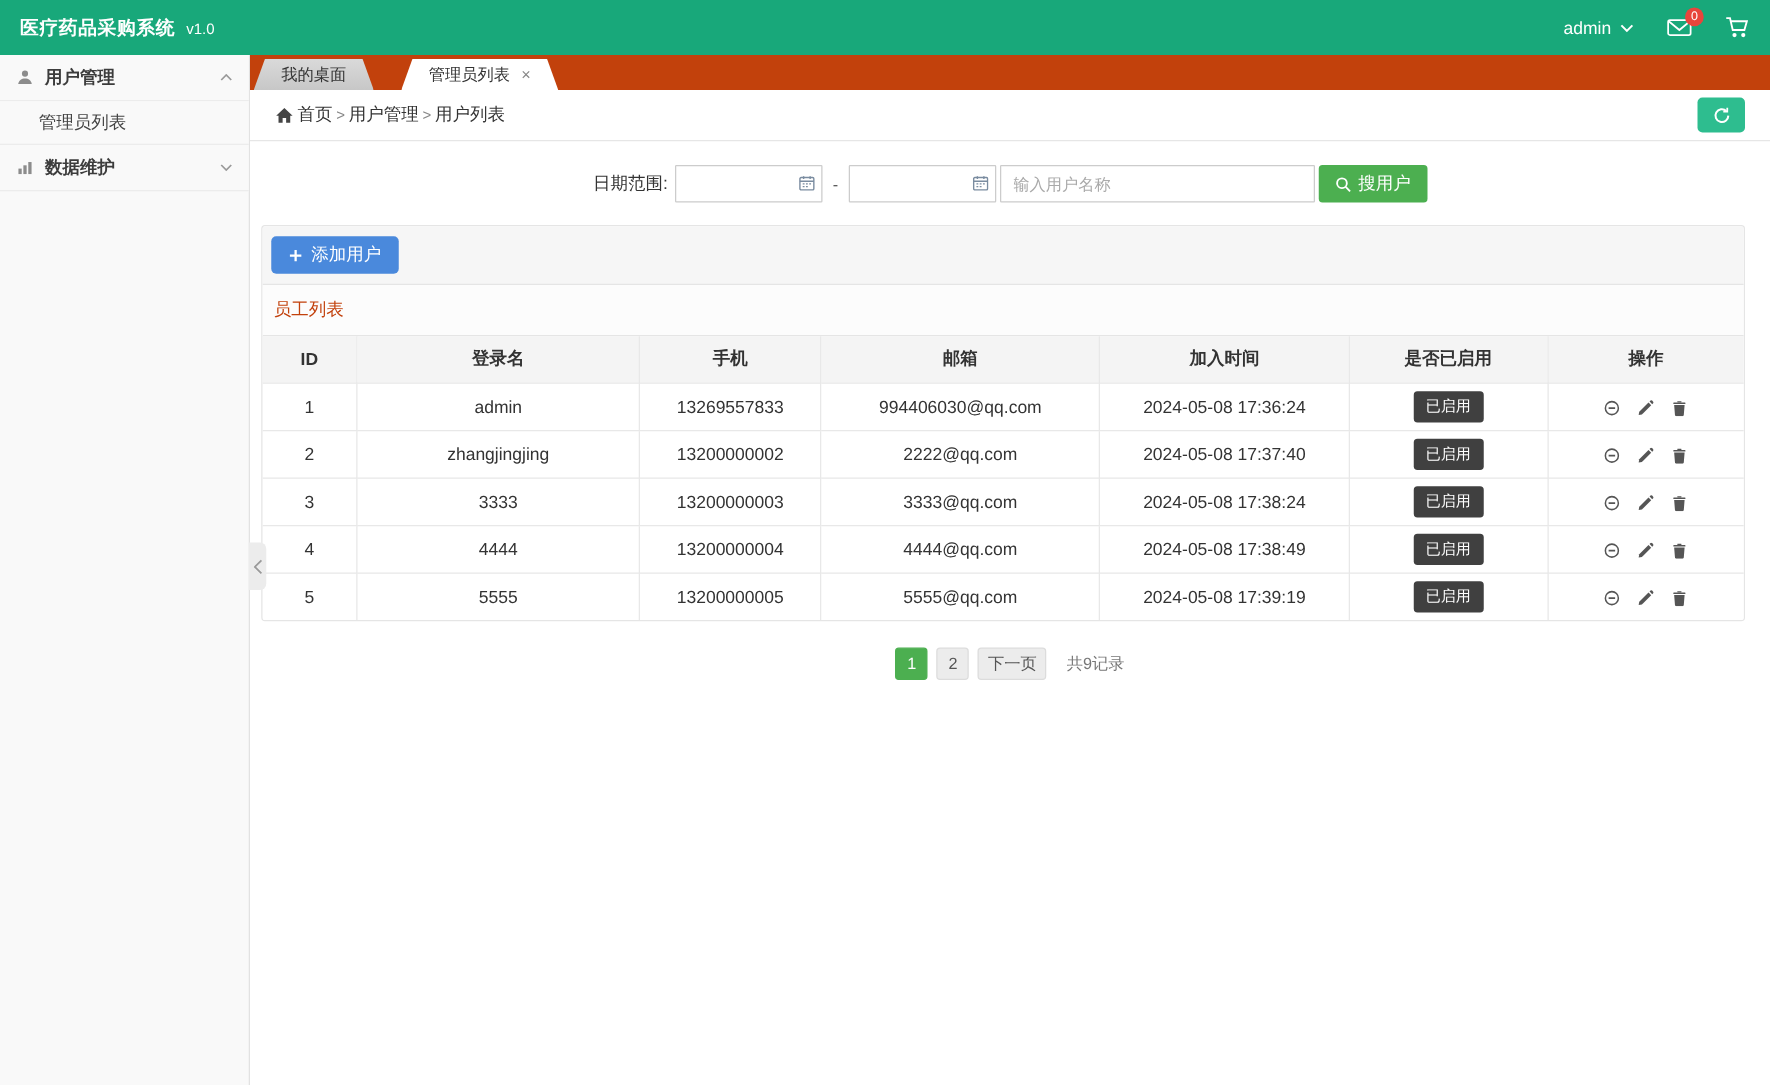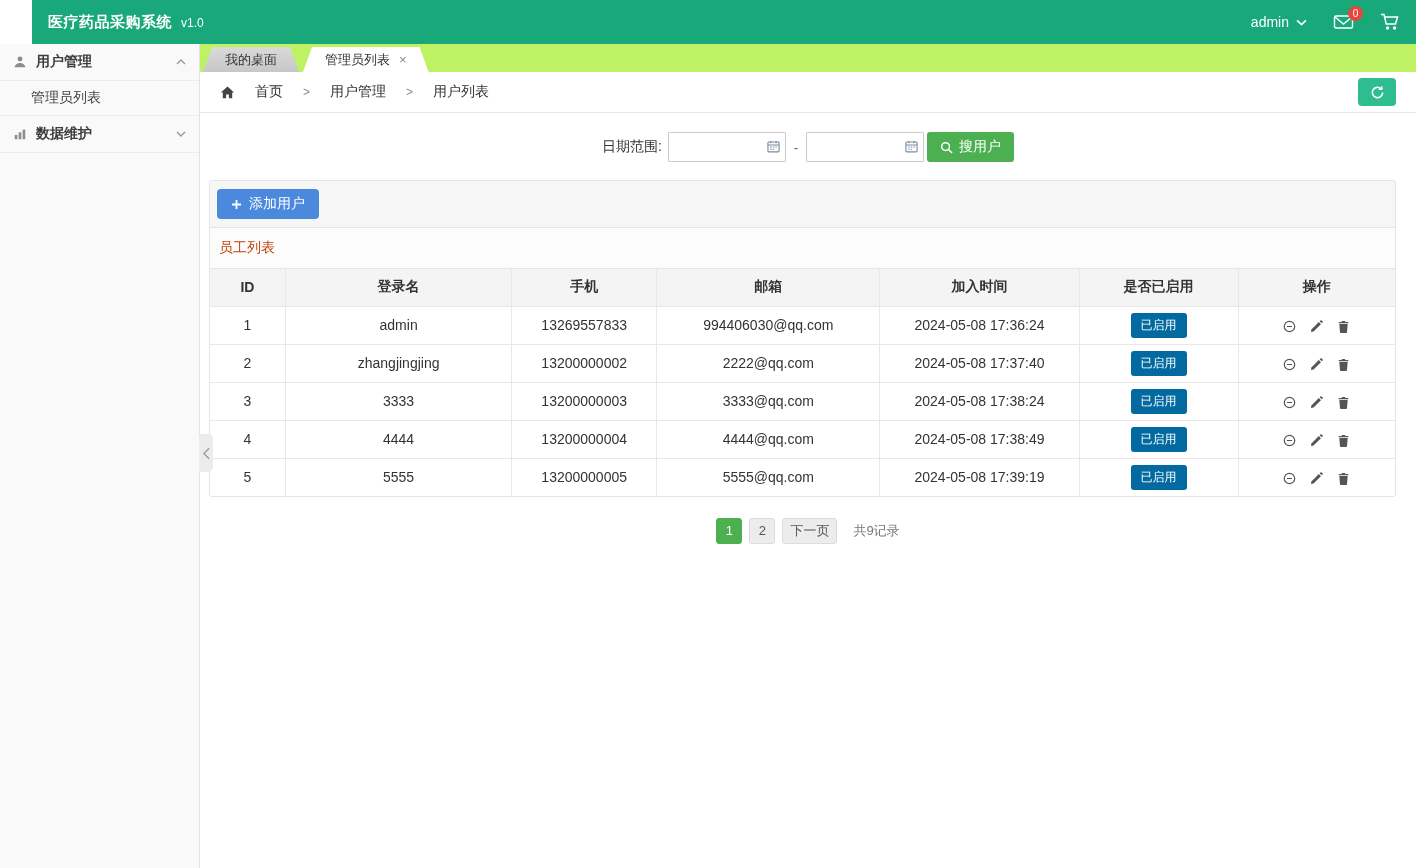--- a/index.html
+++ b/index.html
@@ -1,20 +1,20 @@
 <!DOCTYPE html>
 <html><head>
 <meta charset="utf-8">
 <style>
   * { margin:0; padding:0; box-sizing:border-box; }
   html,body { width:1416px; height:868px; overflow:hidden; }
   body { font-family:"Liberation Sans","DejaVu Sans",sans-serif; background:#fff; }
 
   
-  .topbar { height:44px; background:#18a87a; display:flex; align-items:center; padding:0 16px; color:#fff;margin-left:32px; }
+  .topbar { height:44px; background:#18a87a; display:flex; align-items:center; padding:0 16px; color:#fff; }
   .brand { display:flex; align-items:baseline; }
   .brand-title { font-size:15px; font-weight:bold; letter-spacing:.5px; }
   .brand-ver { font-size:12px; margin-left:9px; }
   .top-right { margin-left:auto; display:flex; align-items:center; gap:26px; }
   .user-menu { display:flex; align-items:center; gap:7px; font-size:14px; cursor:pointer; }
   .icon-btn { position:relative; cursor:pointer; display:flex; align-items:center; }
   .mail-badge { position:absolute; top:-8px; right:-9px; background:#e8453c; color:#fff; font-size:10px;
     min-width:15px; height:15px; line-height:15px; border-radius:8px; text-align:center; padding:0 2px; }
 
   
@@ -26,30 +26,30 @@
   .menu-item .chev { margin-left:auto; color:#9a9a9a; display:flex; }
   .chev.up svg { transform:rotate(180deg); }
   .submenu-item { height:35px; display:flex; align-items:center; padding-left:31px; font-size:14px; color:#444;
     border-bottom:1px solid #ececec; cursor:pointer; background:#f9f9f9; }
   .collapse-handle { position:absolute; left:199px; top:390px; width:14px; height:38px; display:flex;
     align-items:center; justify-content:center; cursor:pointer; background:#ececec; border-radius:0 5px 5px 0; z-index:5; }
 
   .main { flex:1; display:flex; flex-direction:column; background:#fff; }
 
   
-  .tabbar { height:28px; background:#bef264; display:flex; align-items:flex-end; padding-left:3px; gap:4px; }
+  .tabbar { height:28px; background:#c2410c; display:flex; align-items:flex-end; padding-left:3px; gap:22px; }
   .tab { height:25px; display:flex; align-items:center; gap:9px; padding:0 22px; font-size:13px; color:#333;
     clip-path:polygon(9px 0, calc(100% - 9px) 0, 100% 100%, 0 100%); cursor:pointer; white-space:nowrap; }
   .tab.inactive { background:linear-gradient(#dadada,#c7c7c7); }
   .tab.active { background:#fff; }
   .tab-close { color:#888; font-size:13px; line-height:1; cursor:pointer; }
 
   
   .crumb-bar { height:41px; display:flex; align-items:center; padding:0 20px; border-bottom:1px solid #e6e6e6; background:#fff; }
-  .crumb { display:flex; align-items:center; gap:20px; font-size:14px; color:#333; }
+  .crumb { display:flex; align-items:center; gap:3px; font-size:14px; color:#333; }
   .crumb .sep { color:#888; font-size:12px; }
   .crumb-link { cursor:pointer; }
   .home-icon { color:#444; display:flex; }
   .refresh-btn { margin-left:auto; width:38px; height:28px; background:#2ebd8f; border:none; border-radius:4px;
     display:flex; align-items:center; justify-content:center; cursor:pointer; }
 
   
   .search-row { margin-top:19px; display:flex; justify-content:center; align-items:center; }
   .search-label { font-size:14px; color:#333; }
   .date-wrap { position:relative; margin-left:6px; }
@@ -69,21 +69,21 @@
     font-size:14px; display:flex; align-items:center; gap:7px; cursor:pointer; }
   .panel-title { padding:11px 9px; font-size:14px; color:#c2410c; background:#fcfcfc; border-bottom:1px solid #e5e5e5; }
   table { width:100%; border-collapse:collapse; table-layout:fixed; }
   th { background:#f4f4f4; height:37px; font-size:14px; color:#333; font-weight:bold; }
   td { height:38px; text-align:center; font-size:14px; color:#333; background:#fff; }
   th,td { border:1px solid #e8e8e8; overflow:hidden; }
   th:first-child,td:first-child { border-left:none; }
   th:last-child,td:last-child { border-right:none; }
   thead th { border-top:none; }
   tbody tr:last-child td { border-bottom:none; }
-  .badge-enabled { display:inline-block; background:#0369a1; color:#fff; font-size:12px; padding:4px 10px; border-radius:3px; }
+  .badge-enabled { display:inline-block; background:#404040; color:#fff; font-size:12px; padding:4px 10px; border-radius:3px; }
   .action-icon { margin:0 5px; cursor:pointer; display:inline-flex; vertical-align:middle; color:#555; }
 
   
   .pagination { margin-top:21px; display:flex; justify-content:center; align-items:center; gap:7px; font-size:13px; }
   .page-btn { min-width:26px; height:26px; line-height:24px; text-align:center; border-radius:3px; cursor:pointer;
     color:#555; background:#ececec; border:1px solid #dcdcdc; padding:0 7px; }
   .page-btn.active { background:#4caf50; border-color:#4caf50; color:#fff; }
   .page-total { color:#777; margin-left:9px; }
 </style>
 </head>
@@ -222,20 +222,21 @@
         <span class="date-wrap" style="margin-left:0;">
           <input class="txt-input date-input" value="" style="">
           <span class="cal-icon">
             <svg viewBox="0 0 14 14" width="13" height="13">
                 <rect x="1" y="2.2" width="12" height="10.6" rx="1" fill="none" stroke="#7a8ca0" stroke-width="1.2"></rect>
                 <path d="M1 5.4h12M4.2 1v2.4M9.8 1v2.4" fill="none" stroke="#7a8ca0" stroke-width="1.2"></path>
                 <path d="M3.4 7.6h1.6M6.2 7.6h1.6M9 7.6h1.6M3.4 10h1.6M6.2 10h1.6" stroke="#7a8ca0" stroke-width="1.1"></path>
               </svg>
           </span>
         </span>
+        <input class="txt-input name-input" placeholder="输入用户名称" style="">
         <button class="search-btn">
           <span style="display:flex;">
             <svg viewBox="0 0 14 14" width="13" height="13">
                 <circle cx="6" cy="6" r="4.2" fill="none" stroke="#fff" stroke-width="1.6"></circle>
                 <path d="M9.2 9.2L13 13" stroke="#fff" stroke-width="1.6"></path>
               </svg>
           </span>
           <span>搜用户</span>
         </button>
       </div>

